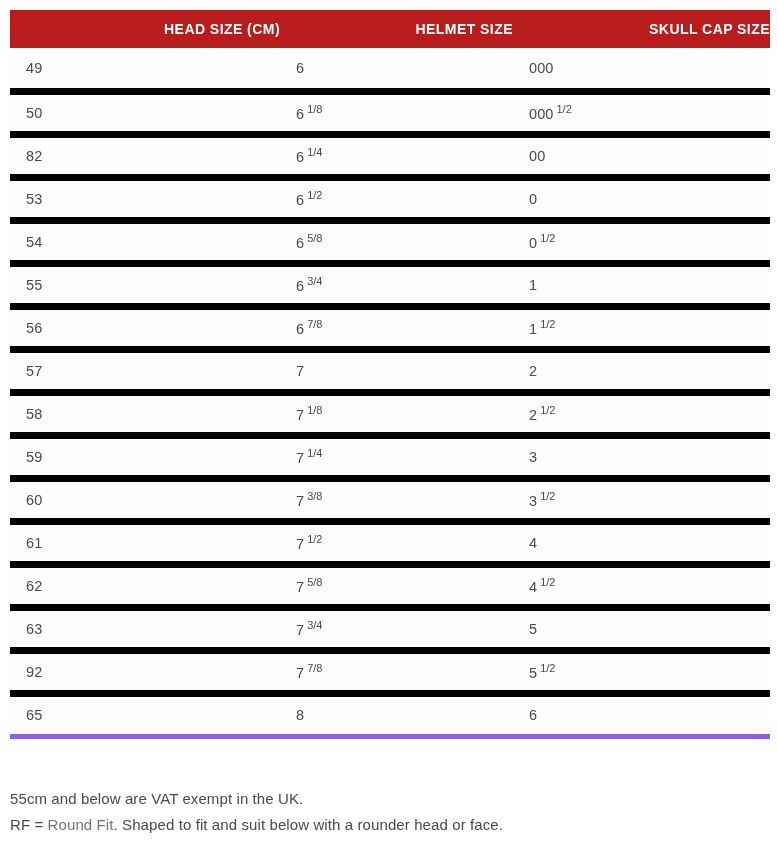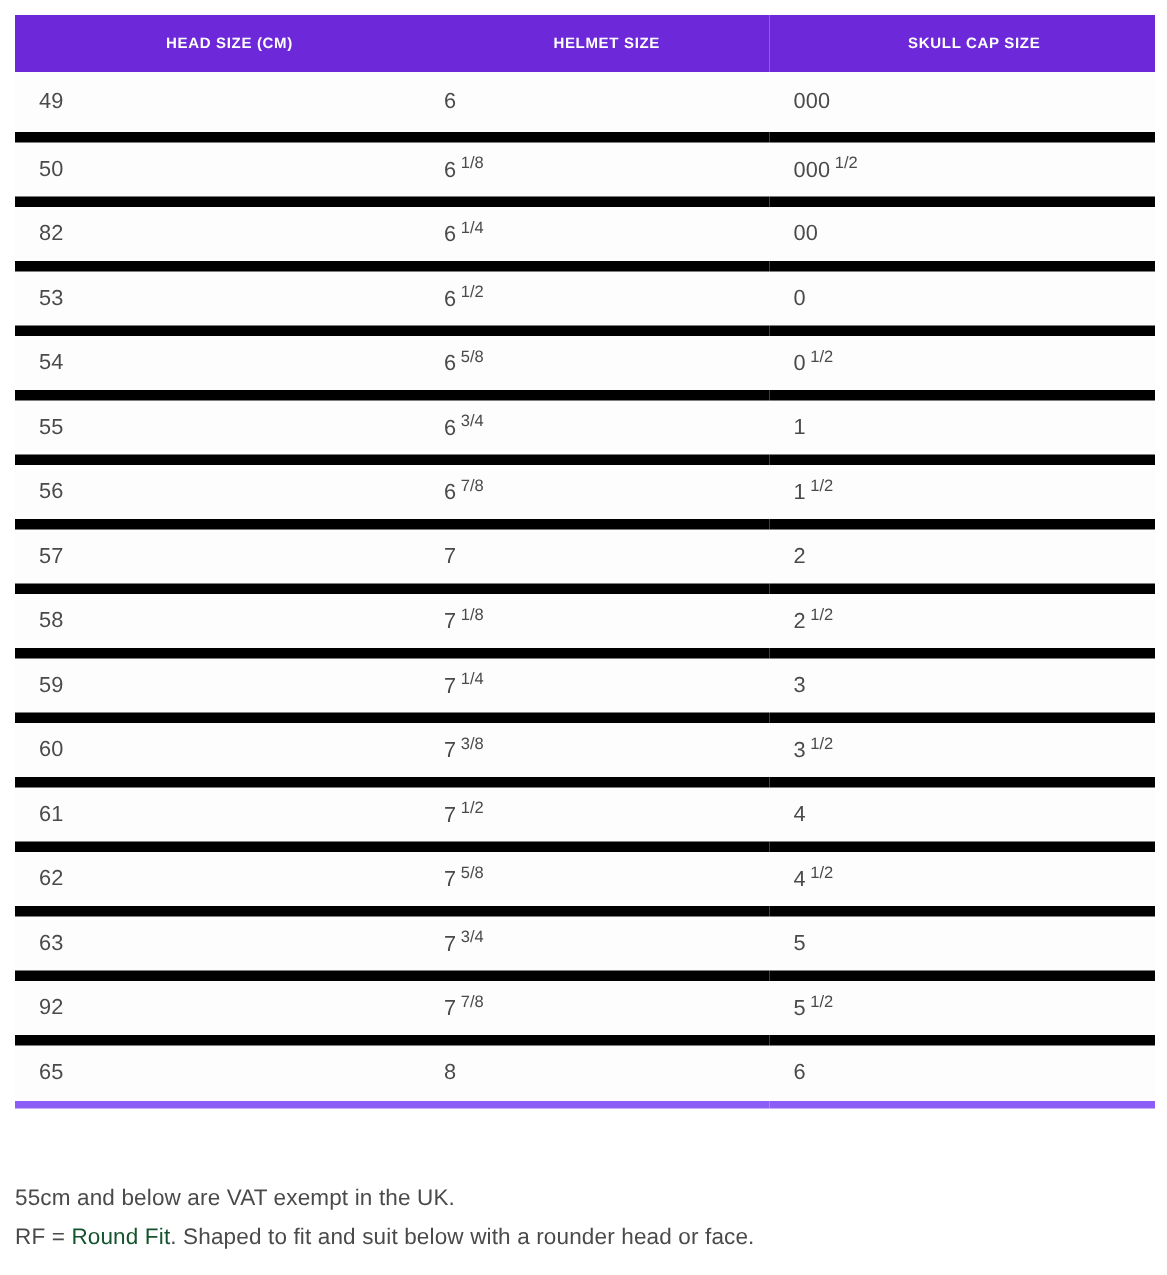--- a/index.html
+++ b/index.html
@@ -25,27 +25,27 @@
   .size-table {
     position: absolute;
     left: 10px;
     top: 10px;
     width: 760px;
     border-collapse: collapse;
     table-layout: fixed;
   }
 
   .size-table thead th {
-    background: #6d28d9;
+    background: #b91c1c;
     color: #ffffff;
-    font-size: 10px;
+    font-size: 14px;
     font-weight: 700;
     letter-spacing: 0.45px;
     text-transform: uppercase;
-    text-align: center;
+    text-align: right;
     height: 38px;
     padding: 0 0 0 16px;
     vertical-align: middle;
     white-space: nowrap;
   }
 
   .size-table thead th.c1 { width: 270px; }
   .size-table thead th.c2 { width: 233px; }
   .size-table thead th.c3 { width: 257px; }
 
@@ -81,21 +81,21 @@
     left: 10px;
     top: 786px;
     width: 758px;
     font-size: 15px;
     color: #4a4a4a;
     line-height: 26px;
     letter-spacing: 0.1px;
   }
   .notes .line { display: block; white-space: nowrap; }
   .notes a.round-fit {
-    color: #14532d;
+    color: #737373;
     text-decoration: none;
   }
 </style>
 </head>
 <body>
 
 <div class="page">
 
   <table class="size-table">
     <thead>

